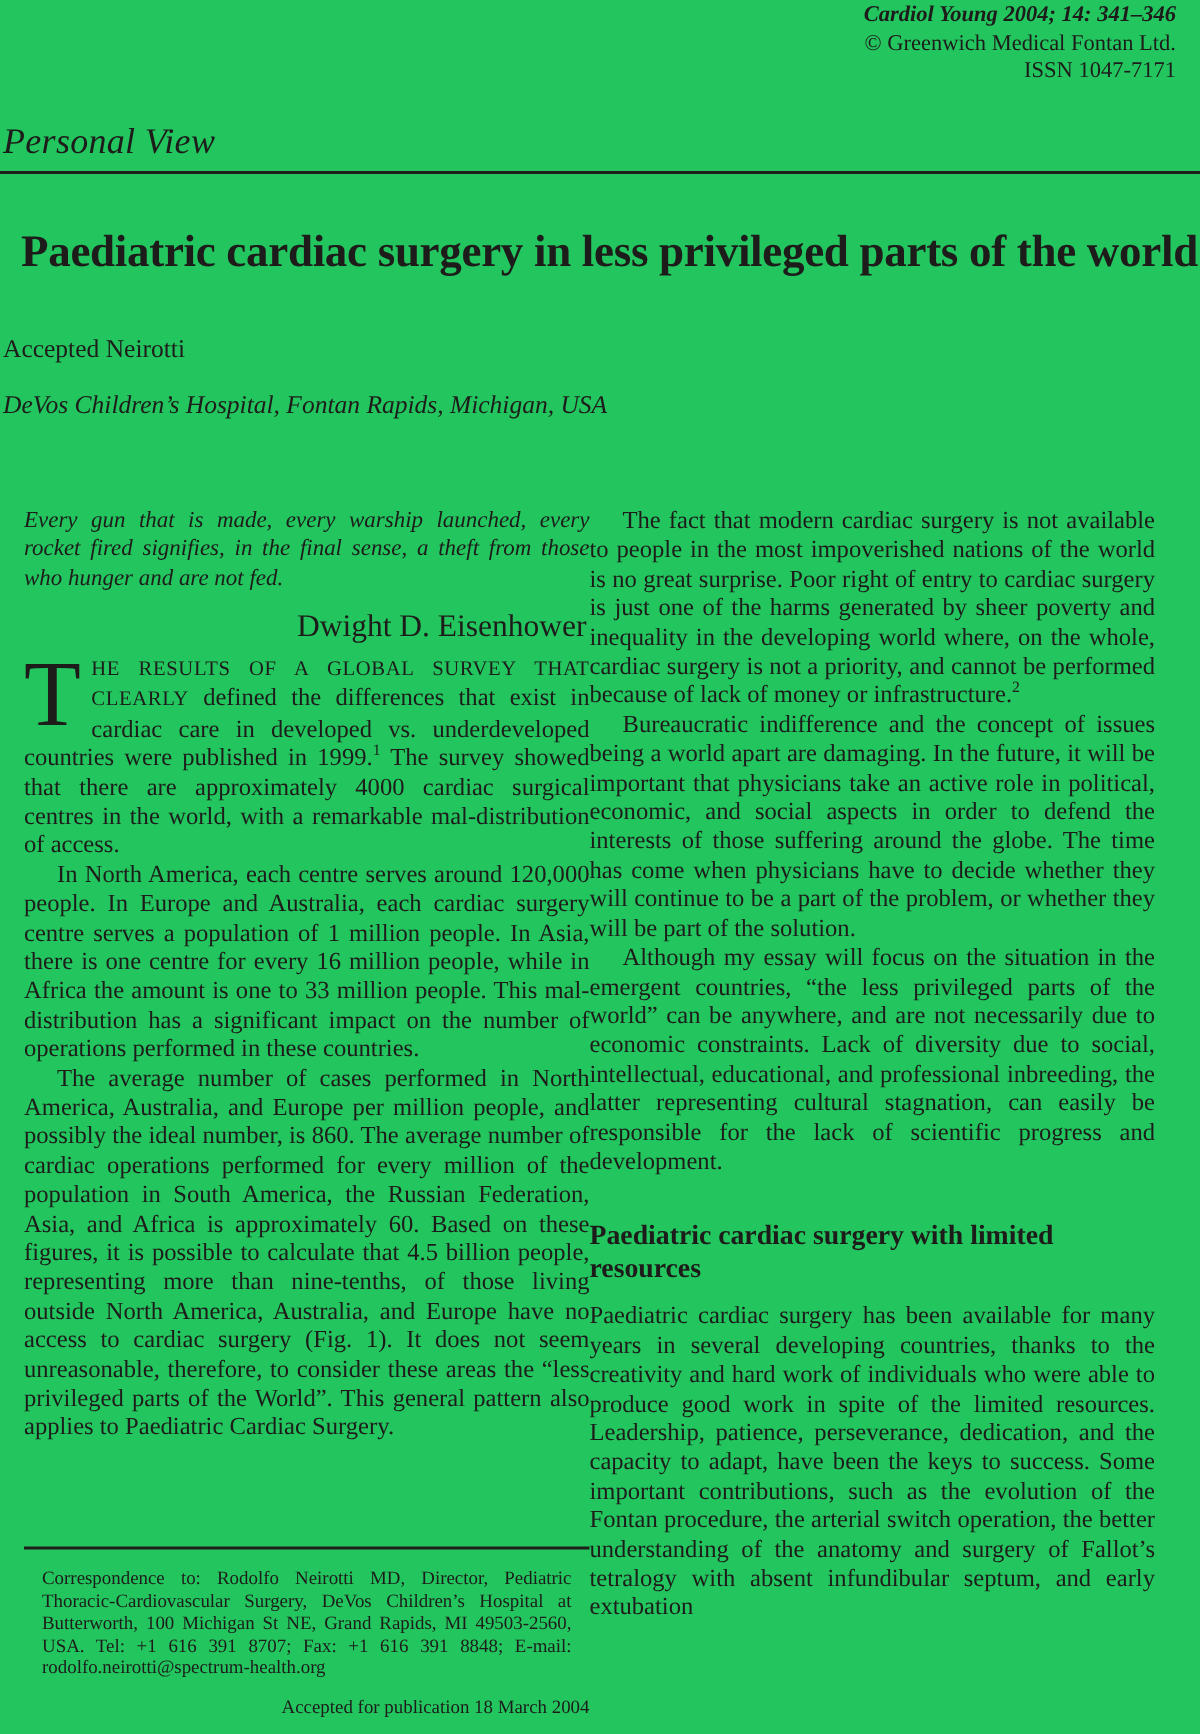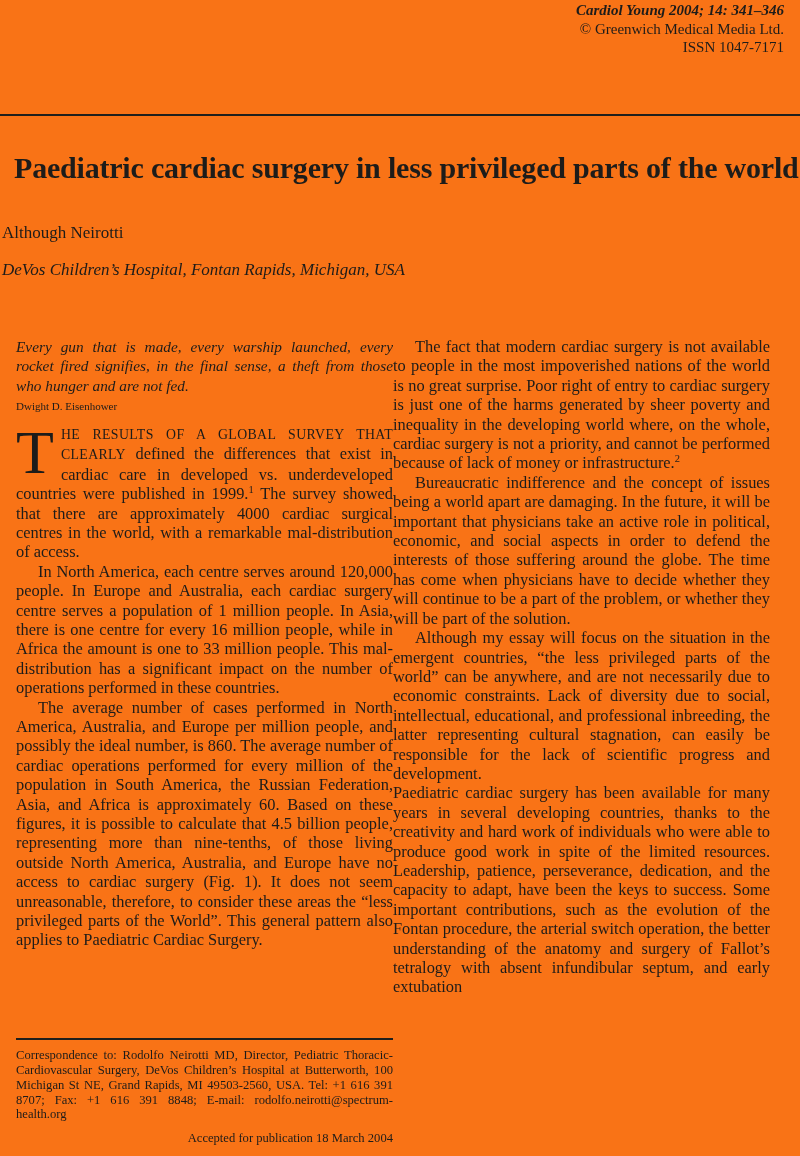--- a/index.html
+++ b/index.html
@@ -1,21 +1,21 @@
 <!DOCTYPE html>
 <html><head>
 <meta charset="utf-8">
 <style>
   html, body { margin: 0; padding: 0; }
   body { background: #e8e6dc; }
   .page {
     position: relative;
     width: 800px;
     height: 1156px;
-    background: #f97316;
+    background: #22c55e;
     color: #1d1c1a;
     font-family: "Liberation Serif", "DejaVu Serif", serif;
     overflow: hidden;
   }
   .masthead {
     position: absolute;
     top: 1px;
     right: 16px;
     text-align: right;
     font-size: 15px;
@@ -76,23 +76,24 @@
     flex-direction: column;
   }
   .epigraph {
     margin: 0;
     font-style: italic;
     font-size: 15.3px;
     line-height: 19.3px;
     text-align: justify;
   }
   .epigraph-attr {
-    font-size: 11px;
+    text-align: right;
+    font-size: 21px;
     line-height: 20px;
-    margin-top: 1px;
+    margin-top: 12px;
     padding-right: 2px;
   }
   .body-p {
     margin: 0;
     font-size: 16.4px;
     line-height: 19.4px;
     text-align: justify;
   }
   .body-p.first { margin-top: 8px; }
   .body-p.indent { text-indent: 22px; }
@@ -114,21 +115,21 @@
   .footnote {
     margin-top: auto;
     padding-bottom: 10px;
   }
   .fn-rule {
     height: 2px;
     background: #201f1c;
     margin-bottom: 8px;
   }
   .fn-text {
-    margin: 0;
+    margin: 12px;
     font-size: 12.6px;
     line-height: 14.8px;
     text-align: justify;
   }
   .fn-accepted {
     margin: 9px 0 0 0;
     font-size: 12.6px;
     line-height: 14.8px;
     text-align: right;
   }
@@ -139,28 +140,29 @@
     font-weight: 700;
   }
 </style>
 </head>
 <body>
 
 <div class="page">
 
   <header class="masthead">
     <div class="journal-line">Cardiol Young 2004; 14: 341–346</div>
-    <div>© Greenwich Medical Media Ltd.</div>
+    <div>© Greenwich Medical Fontan Ltd.</div>
     <div>ISSN 1047-7171</div>
   </header>
 
+  <div class="section-label">Personal View</div>
   <div class="header-rule"></div>
 
   <h1 class="title">Paediatric cardiac surgery in less privileged parts of the world</h1>
-  <div class="author">Although Neirotti</div>
+  <div class="author">Accepted Neirotti</div>
   <div class="affiliation">DeVos Children’s Hospital, Fontan Rapids, Michigan, USA</div>
 
   <div class="columns">
 
     <div class="col col-left">
       <p class="epigraph">Every gun that is made, every warship launched, every rocket fired signifies, in the final sense, a theft from those who hunger and are not fed.</p>
       <div class="epigraph-attr">Dwight D. Eisenhower</div>
 
       <p class="body-p first"><span class="dropcap">T</span><span class="smallcaps">HE RESULTS OF A GLOBAL SURVEY THAT CLEARLY</span><span> defined the differences that exist in cardiac care in developed vs. underdeveloped countries were published in 1999.</span><sup class="ref">1</sup><span> The survey showed that there are approximately 4000 cardiac surgical centres in the world, with a remarkable mal-distribution of access.</span></p>
 
@@ -173,18 +175,19 @@
         <p class="fn-accepted">Accepted for publication 18 March 2004</p>
       </div>
     </div>
 
     <div class="col col-right">
       <p class="body-p indent"><span>The fact that modern cardiac surgery is not available to people in the most impoverished nations of the world is no great surprise. Poor right of entry to cardiac surgery is just one of the harms generated by sheer poverty and inequality in the developing world where, on the whole, cardiac surgery is not a priority, and cannot be performed because of lack of money or infrastructure.</span><sup class="ref">2</sup></p>
 
       <p class="body-p indent">Bureaucratic indifference and the concept of issues being a world apart are damaging. In the future, it will be important that physicians take an active role in political, economic, and social aspects in order to defend the interests of those suffering around the globe. The time has come when physicians have to decide whether they will continue to be a part of the problem, or whether they will be part of the solution.</p>
       <p class="body-p indent">Although my essay will focus on the situation in the emergent countries, “the less privileged parts of the world” can be anywhere, and are not necessarily due to economic constraints. Lack of diversity due to social, intellectual, educational, and professional inbreeding, the latter representing cultural stagnation, can easily be responsible for the lack of scientific progress and development.</p>
 
+      <h2 class="subhead">Paediatric cardiac surgery with limited resources</h2>
 
       <p class="body-p">Paediatric cardiac surgery has been available for many years in several developing countries, thanks to the creativity and hard work of individuals who were able to produce good work in spite of the limited resources. Leadership, patience, perseverance, dedication, and the capacity to adapt, have been the keys to success. Some important contributions, such as the evolution of the Fontan procedure, the arterial switch operation, the better understanding of the anatomy and surgery of Fallot’s tetralogy with absent infundibular septum, and early extubation</p>
     </div>
 
   </div>
 </div>
 
 </body></html>

